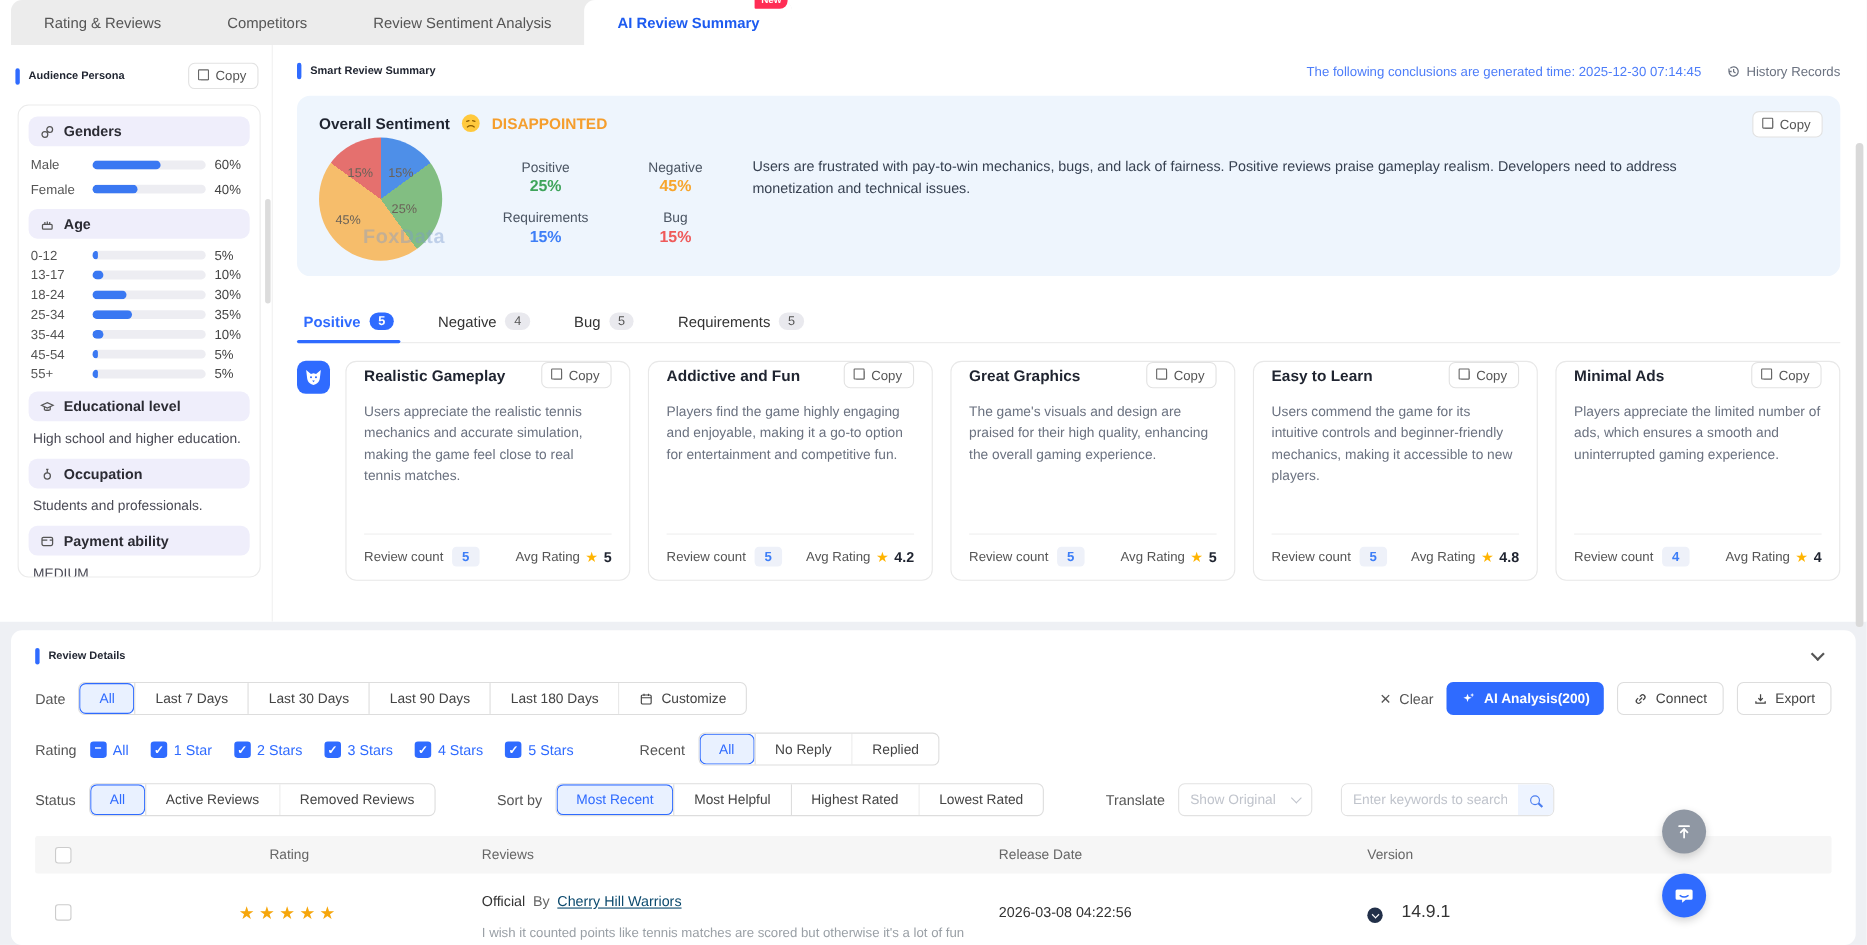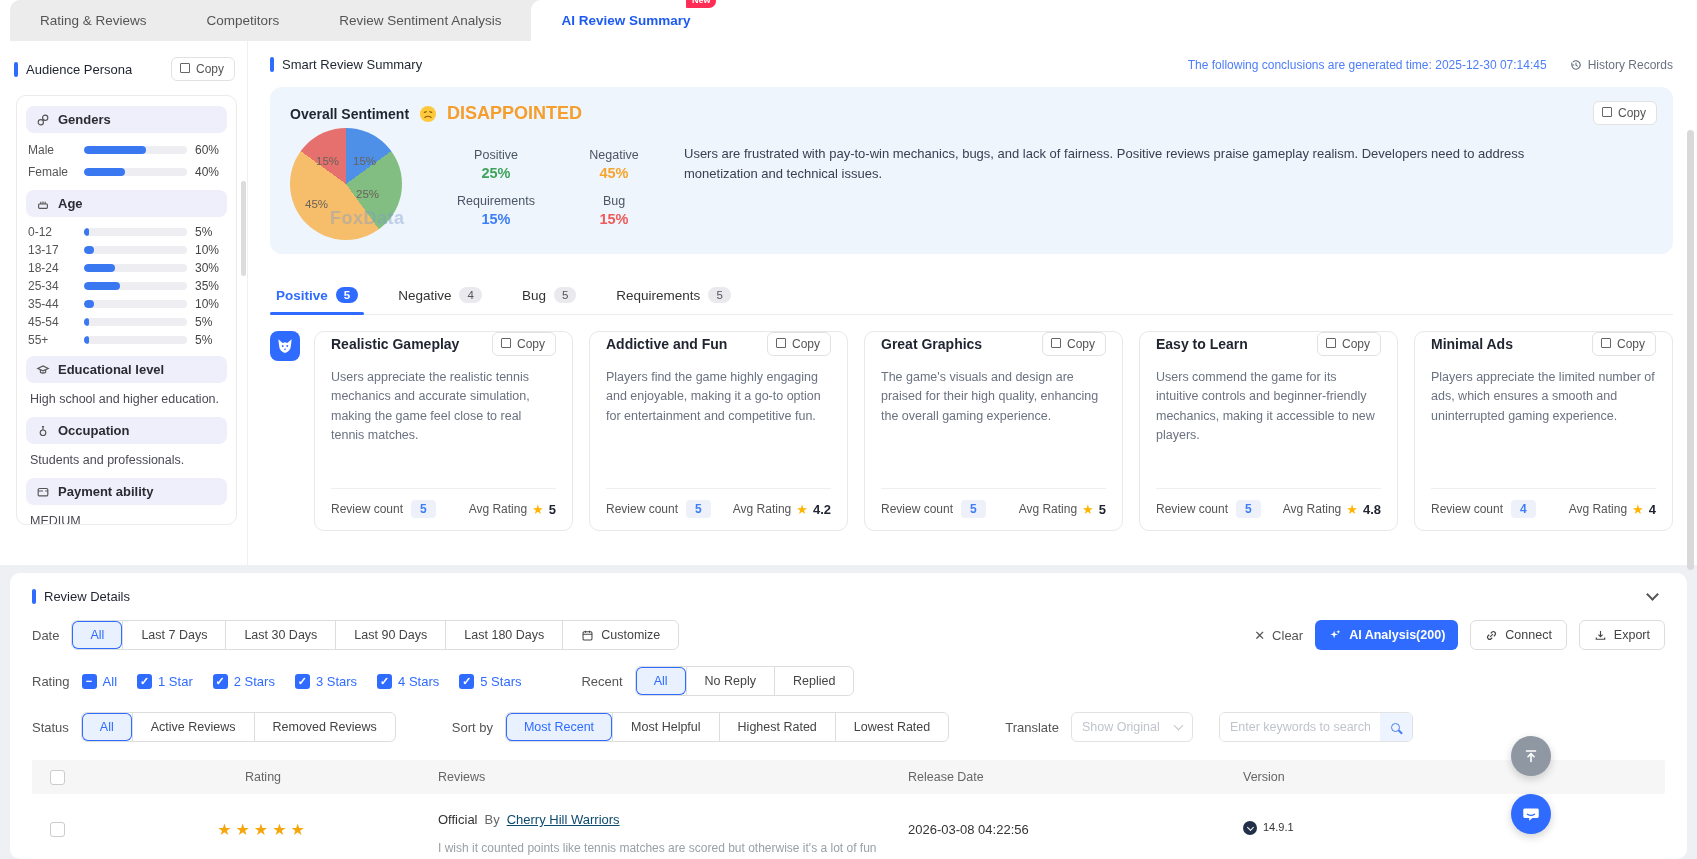--- a/index.html
+++ b/index.html
@@ -8,21 +8,21 @@
   .top-block{background:#fff}
   
   .tabbar{padding-left:10px;background:#fff}
   .tabs-group{display:inline-flex;background:#ececec;border-radius:10px 10px 0 0}
   .tab{padding:13px 30px;font-size:13.5px;color:#555;cursor:pointer;position:relative;white-space:nowrap}
   .tab.active{background:#fff;border-radius:10px 10px 0 0;color:#1d5bf0;font-weight:bold}
   .new-badge{position:absolute;top:-7px;right:4px;background:#ff2d55;color:#fff;font-size:9px;line-height:1;padding:3px 6px;border-radius:7px 7px 7px 1px;font-weight:bold}
   
   .content-top{display:flex;height:524px;background:#fff}
   .accent{width:4px;height:15px;background:#2F6BFF;border-radius:2px;flex-shrink:0}
-  .sec-title{font-size:13px;font-weight:normal;color:#1f2430}
+  .sec-title{font-size:10px;font-weight:bold;color:#1f2430}
   .copy-btn{display:inline-flex;align-items:center;gap:6px;border:1px solid #e2e2e2;background:#fff;border-radius:6px;padding:4px 10px;font-size:12px;color:#555;cursor:pointer}
   .ic-copy{position:relative;width:8px;height:8px;border:1px solid #666;border-radius:1px;display:inline-block;background:#fff}
   .ic-copy::before{content:"";position:absolute;left:-3px;top:-3px;width:8px;height:8px;border:1px solid #666;border-radius:1px;background:#fff}
   
   .sidebar{width:248px;border-right:1px solid #f0f0f0;padding:16px 0 0 14px;position:relative;flex-shrink:0}
   .side-head{display:flex;align-items:center;gap:8px;padding-right:12px}
   .side-head .sec-title{flex:1}
   .side-panel{margin:14px 10px 4px 2px;border:1px solid #ebebeb;border-radius:10px;padding:10px 9px;height:430px;overflow:hidden;position:relative}
   .sec-head{display:flex;align-items:center;gap:8px;background:#efeefb;border-radius:8px;padding:6px 10px;font-weight:bold;font-size:13px;color:#2b2b33;margin:9px 0 7px}
   .sec-head:first-child{margin-top:0}
@@ -36,21 +36,21 @@
   .side-text{font-size:12.5px;color:#4a4a55;margin:9px 4px 11px}
   .side-scroll{position:absolute;right:1px;top:140px;width:5px;height:95px;background:#dcdcdc;border-radius:3px}
   
   .main{flex:1;padding:16px 24px 0 22px;position:relative;min-width:0}
   .main-head{display:flex;align-items:center;gap:8px}
   .gen-note{margin-left:auto;color:#4D7DF9;font-size:12px}
   .history{display:flex;align-items:center;gap:5px;color:#6b7280;font-size:12px;margin-left:14px;cursor:pointer}
   .sentiment-panel{background:#eef5fd;border-radius:12px;margin-top:15px;padding:16px 20px 8px;position:relative}
   .sent-head{display:flex;align-items:center;gap:10px}
   .sent-label{font-weight:bold;font-size:14px;color:#1f2430}
-  .sent-value{color:#F59E2D;font-weight:bold;font-size:18px}
+  .sent-value{color:#F59E2D;font-weight:bold;font-size:14px}
   .sent-copy{position:absolute;right:16px;top:14px}
   .sent-body{display:flex;align-items:center;margin-top:4px}
   .pie-wrap{width:118px;height:118px;position:relative;flex-shrink:0}
   .pie{width:112px;height:112px;border-radius:50%;background:#ccc}
   .pie-label{position:absolute;font-size:11.5px;color:#6a6258}
   .pl-red{left:26px;top:27px}.pl-blue{left:63px;top:27px}.pl-green{left:66px;top:60px}.pl-orange{left:15px;top:70px}
   .watermark{position:absolute;left:40px;top:80px;color:rgba(125,155,205,.42);font-weight:bold;font-size:18px;white-space:nowrap;letter-spacing:.5px}
   .stats{display:grid;grid-template-columns:104px 84px;gap:13px 24px;margin-left:36px;flex-shrink:0}
   .stat{text-align:center}
   .stat-label{font-size:12.5px;color:#4b5563}
@@ -115,21 +115,21 @@
   .col-reviews{width:470px;flex-shrink:0}
   .col-date{width:335px;flex-shrink:0}
   .col-version{flex:1}
   .tbl-row{display:flex;align-items:flex-start;padding-top:18px}
   .row-stars{color:#F6A60B;font-size:16px;letter-spacing:4px;padding-top:8px}
   .rv-line{font-size:13px;color:#333;display:flex;gap:7px;align-items:center}
   .rv-by{color:#666}
   .rv-link{color:#0c4a6e;text-decoration:underline;cursor:pointer}
   .rv-text{margin-top:14px;font-size:12px;color:#9aa0a6}
   .cell-date{font-size:13px;color:#333;padding-top:10px}
-  .ver{display:flex;align-items:flex-start;gap:6px;font-size:11px;color:#333;padding-top:9px}
+  .ver{display:flex;align-items:flex-end;gap:17px;font-size:16px;color:#333;padding-top:9px}
   .ver-ic{width:14px;height:14px;border-radius:50%;background:#223049;position:relative;display:inline-block;flex-shrink:0}
   .ver-ic::after{content:"";position:absolute;left:4.5px;top:3.5px;width:4px;height:4px;border-right:1.5px solid #fff;border-bottom:1.5px solid #fff;transform:rotate(45deg)}
   
   .fab{position:absolute;width:40px;height:40px;border-radius:50%;display:flex;align-items:center;justify-content:center;cursor:pointer;box-shadow:0 3px 8px rgba(0,0,0,.18)}
   .fab-top{right:146px;top:736px;background:#8f97a3}
   .fab-chat{right:146px;top:794px;background:#2F6BFF}
   .vscroll{position:absolute;right:3px;top:130px;width:7px;height:440px;background:#d9d9d9;border-radius:4px}
 </style>
 </head>
 <body>

